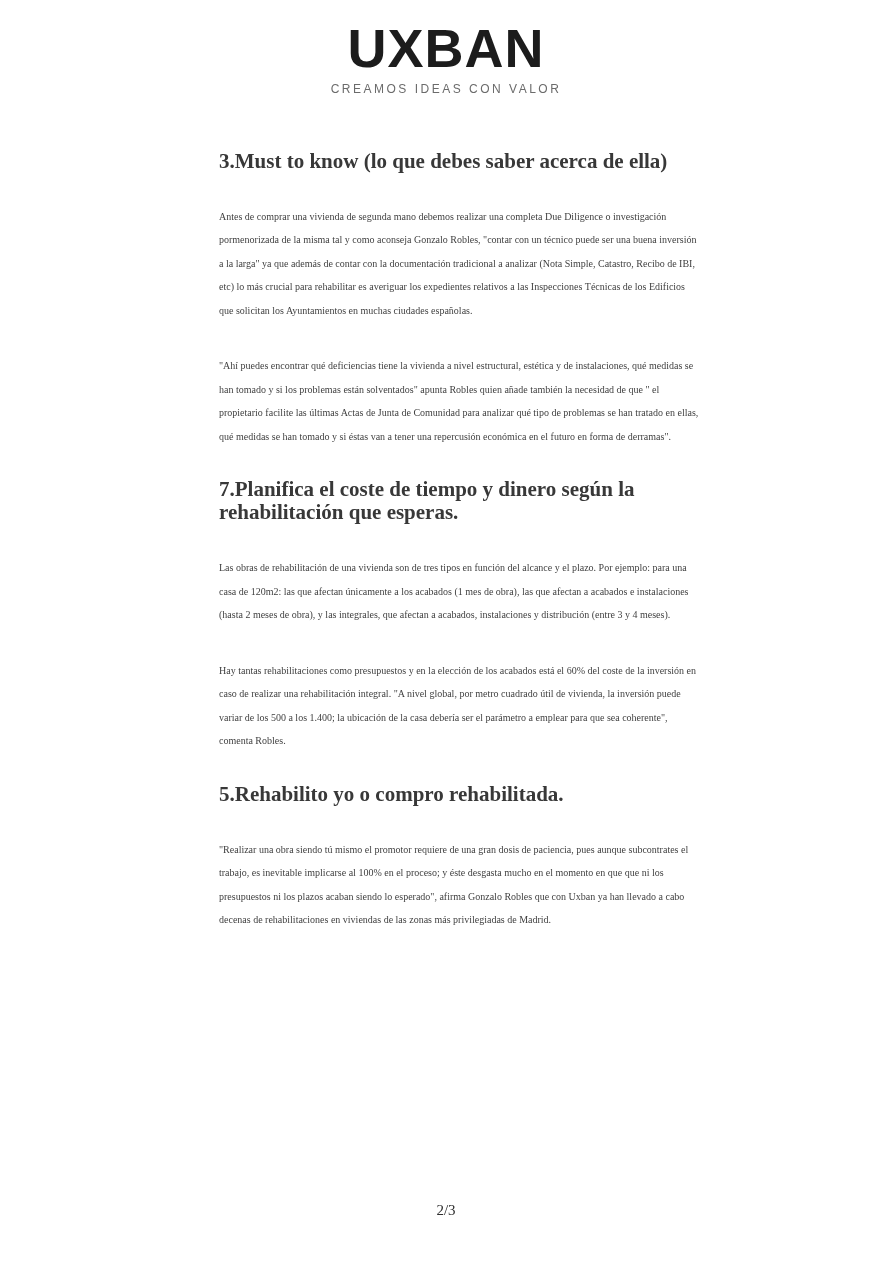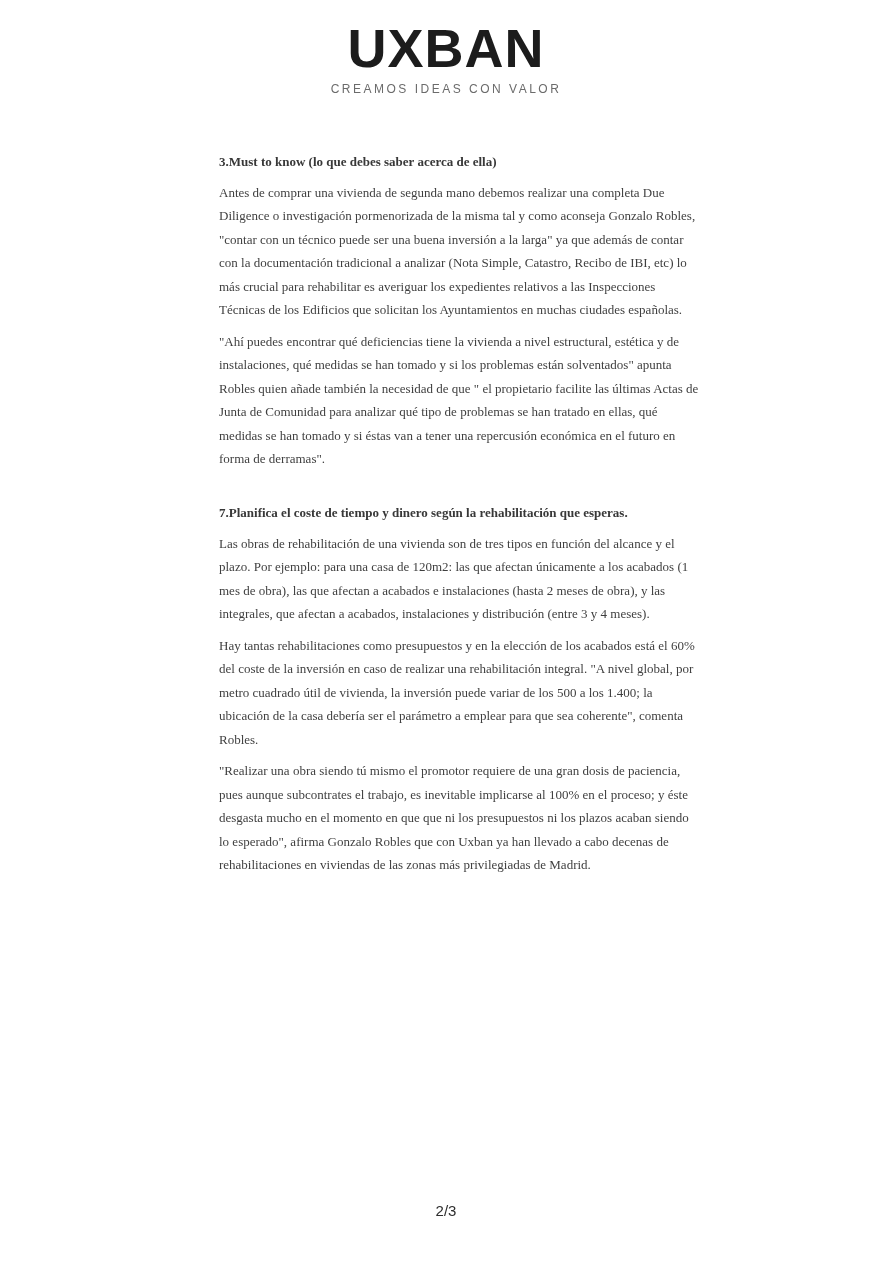--- a/index.html
+++ b/index.html
@@ -38,40 +38,40 @@
     letter-spacing: 2.5px;
     color: #6b6b6b;
   }
   .content {
     margin-left: 219px;
     width: 482px;
     color: #3f3f3f;
   }
   .content .first-block { margin-top: 54px; }
   .article-heading {
-    font-size: 13px;
+    font-size: 21px;
     font-weight: 700;
     color: #383838;
     line-height: 23px;
     margin-top: 30px;
   }
   .article-paragraph {
-    font-size: 13px;
+    font-size: 10px;
     line-height: 23.5px;
     color: #3f3f3f;
-    margin-top: 8px;
+    margin-top: 32px;
     text-align: left;
   }
   .page-footer {
     position: absolute;
     top: 1202px;
     left: 0;
     width: 892px;
     text-align: center;
-    font-family: Liberation Sans, sans-serif;
+    font-family: Liberation Serif, serif;
     font-size: 15px;
     color: #2e2e2e;
   }
 </style>
 </head>
 <body>
 
 <div class="page">
 
   <div class="logo-wrap">
@@ -81,18 +81,19 @@
     <div class="tagline">CREAMOS IDEAS CON VALOR</div>
   </div>
 
   <div class="content">
     <div class="article-heading first-block">3.Must to know (lo que debes saber acerca de ella)</div>
     <p class="article-paragraph">Antes de comprar una vivienda de segunda mano debemos realizar una completa Due Diligence o investigación pormenorizada de la misma tal y como aconseja Gonzalo Robles, "contar con un técnico puede ser una buena inversión a la larga" ya que además de contar con la documentación tradicional a analizar (Nota Simple, Catastro, Recibo de IBI, etc) lo más crucial para rehabilitar es averiguar los expedientes relativos a las Inspecciones Técnicas de los Edificios que solicitan los Ayuntamientos en muchas ciudades españolas.</p>
     <p class="article-paragraph">"Ahí puedes encontrar qué deficiencias tiene la vivienda a nivel estructural, estética y de instalaciones, qué medidas se han tomado y si los problemas están solventados" apunta Robles quien añade también la necesidad de que " el propietario facilite las últimas Actas de Junta de Comunidad para analizar qué tipo de problemas se han tratado en ellas, qué medidas se han tomado y si éstas van a tener una repercusión económica en el futuro en forma de derramas".</p>
     <div class="article-heading">7.Planifica el coste de tiempo y dinero según la rehabilitación que esperas.</div>
     <p class="article-paragraph">Las obras de rehabilitación de una vivienda son de tres tipos en función del alcance y el plazo. Por ejemplo: para una casa de 120m2: las que afectan únicamente a los acabados (1 mes de obra), las que afectan a acabados e instalaciones (hasta 2 meses de obra), y las integrales, que afectan a acabados, instalaciones y distribución (entre 3 y 4 meses).</p>
     <p class="article-paragraph">Hay tantas rehabilitaciones como presupuestos y en la elección de los acabados está el 60% del coste de la inversión en caso de realizar una rehabilitación integral. "A nivel global, por metro cuadrado útil de vivienda, la inversión puede variar de los 500 a los 1.400; la ubicación de la casa debería ser el parámetro a emplear para que sea coherente", comenta Robles.</p>
+    <div class="article-heading">5.Rehabilito yo o compro rehabilitada.</div>
     <p class="article-paragraph">"Realizar una obra siendo tú mismo el promotor requiere de una gran dosis de paciencia, pues aunque subcontrates el trabajo, es inevitable implicarse al 100% en el proceso; y éste desgasta mucho en el momento en que que ni los presupuestos ni los plazos acaban siendo lo esperado", afirma Gonzalo Robles que con Uxban ya han llevado a cabo decenas de rehabilitaciones en viviendas de las zonas más privilegiadas de Madrid.</p>
   </div>
 
   <div class="page-footer">2/3</div>
 
 </div>
 
 </body></html>

